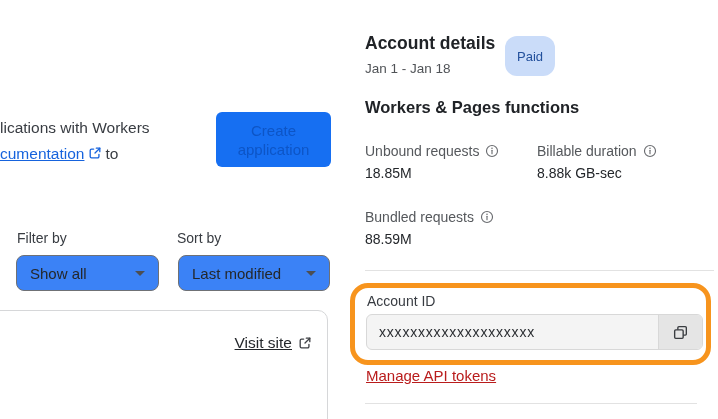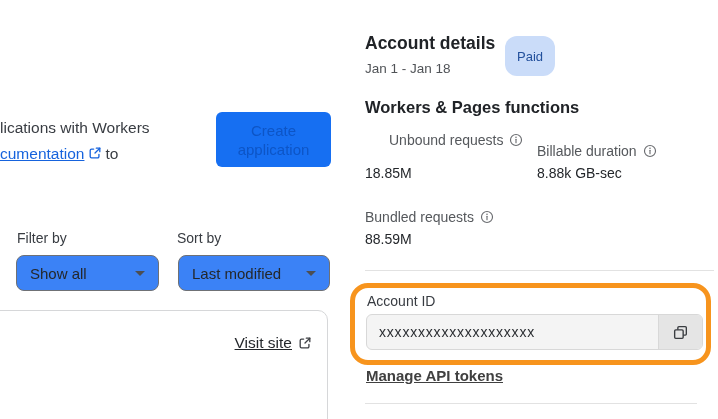--- a/index.html
+++ b/index.html
@@ -65,21 +65,21 @@
   }
   .id-row input {
     flex:1; min-width:0; border:none; background:transparent; outline:none;
     padding:0 12px; font-family:inherit; font-size:14px; letter-spacing:0.8px; color:#2b2e32;
   }
   .copy-btn {
     width:44px; background:#e5e5e5; border:none; border-left:1px solid #d8d8d8;
     display:flex; align-items:center; justify-content:center; cursor:pointer;
   }
   .manage { position:absolute; left:366px; top:367px; font-size:15px; }
-  .manage a { color:#404040; text-decoration:underline;font-weight:bold; }
+  .manage a { color:#b91c1c; text-decoration:underline; }
   svg { display:block; }
 </style>
 </head>
 <body>
 
 <div class="screen">
 
   <div class="intro">
     <div>lications with Workers</div>
     <div><a href="#">cumentation</a><span class="ext-icon"><svg width="14" height="14" viewBox="0 0 16 16" fill="none" stroke="#1663dd" stroke-width="1.5" stroke-linecap="round" stroke-linejoin="round">
@@ -114,21 +114,21 @@
           </svg>
         </span>
     </div>
   </div>
 
   <div class="acct-title">Account details</div>
   <div class="badge">Paid</div>
   <div class="date">Jan 1 - Jan 18</div>
   <div class="sect-title">Workers &amp; Pages functions</div>
 
-  <div class="m-label" style="left:365px; top:132px;margin-left:24px;">
+  <div class="m-label" style="left:365px; top:143px;">
     <span>Unbound requests</span>
     <span>
         <svg width="14" height="14" viewBox="0 0 16 16" fill="none" stroke="#6a6c70" stroke-width="1.3">
           <circle cx="8" cy="8" r="6.3"></circle>
           <line x1="8" y1="7.2" x2="8" y2="11.2" stroke-linecap="round"></line>
           <circle cx="8" cy="4.8" r="0.9" fill="#6a6c70" stroke="none"></circle>
         </svg>
       </span>
   </div>
   <div class="m-value" style="left:365px; top:165px;">18.85M</div>

